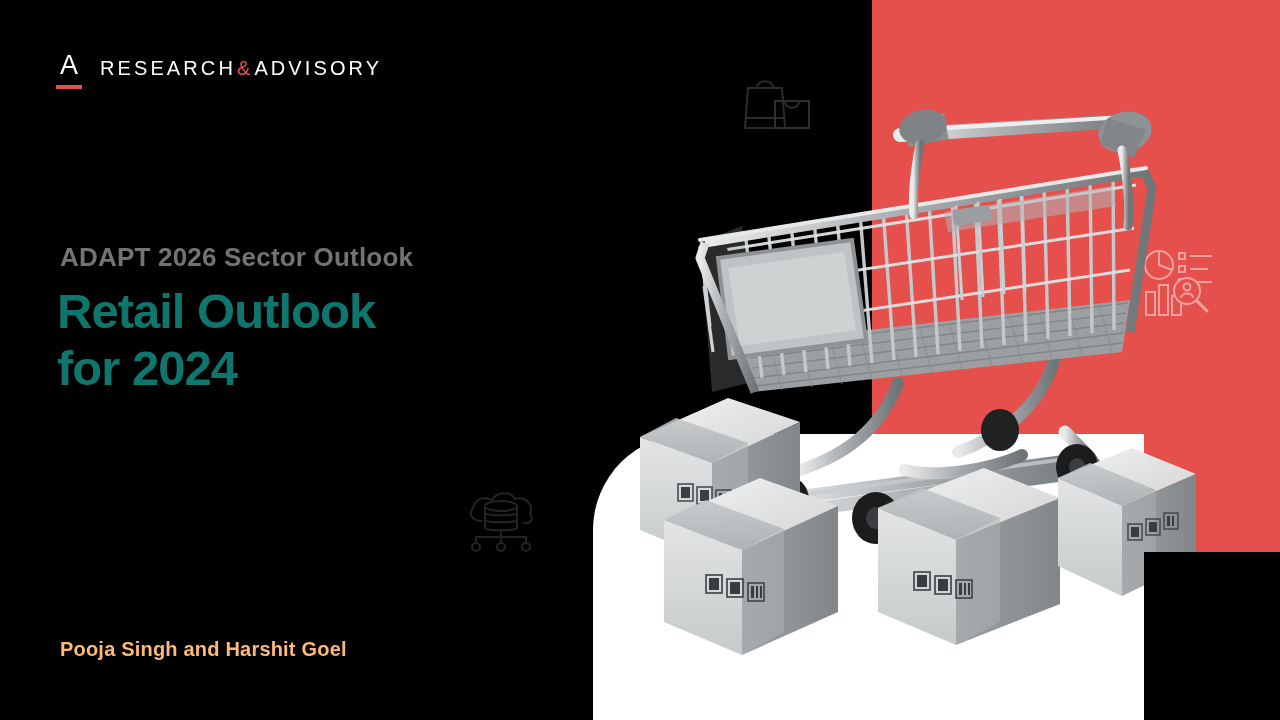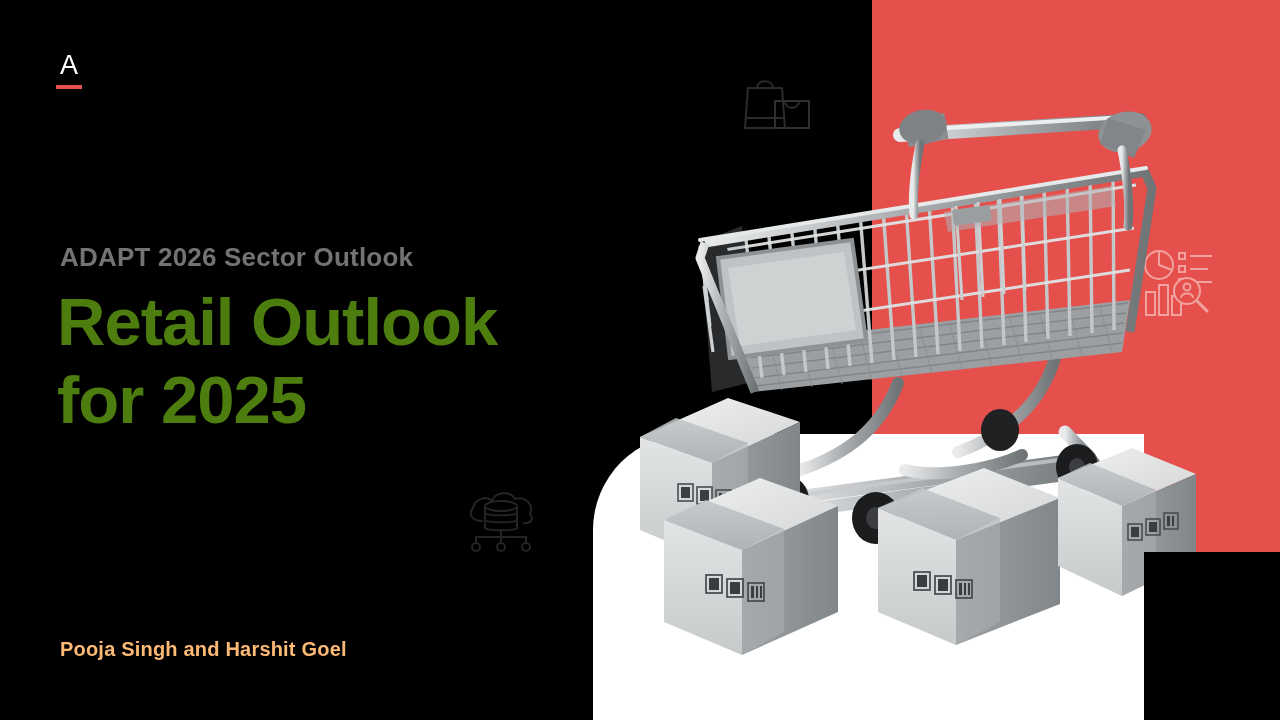--- a/index.html
+++ b/index.html
@@ -100,23 +100,23 @@
     font-size: 26px;
     font-weight: bold;
     color: #737373;
     letter-spacing: 0.2px;
   }
   .title {
     position: absolute;
     left: 57px;
     top: 283px;
     width: 520px;
-    font-size: 67px;
+    font-size: 49px;
     font-weight: bold;
-    color: #4d7c0f;
+    color: #0f766e;
     line-height: 1.16;
     letter-spacing: -1px;
   }
   .authors {
     position: absolute;
     left: 60px;
     top: 638px;
     font-size: 20px;
     font-weight: bold;
     color: #fdba74;
@@ -420,22 +420,27 @@
     </g>
 
     <rect x="1144" y="552" width="136" height="168" fill="#000000"></rect>
   </svg>
 
   <div class="logo">
     <span class="logo-mark">
       <span class="glyph">A</span>
       <span class="bar"></span>
     </span>
+    <span class="logo-words">
+      <span>RESEARCH</span>
+      <span class="amp">&amp;</span>
+      <span>ADVISORY</span>
+    </span>
   </div>
 
   <div class="eyebrow">ADAPT 2026 Sector Outlook</div>
   <div class="title">
     <div>Retail Outlook</div>
-    <div>for 2025</div>
+    <div>for 2024</div>
   </div>
   <div class="authors">Pooja Singh and Harshit Goel</div>
 
 </div>
 
 </body></html>

